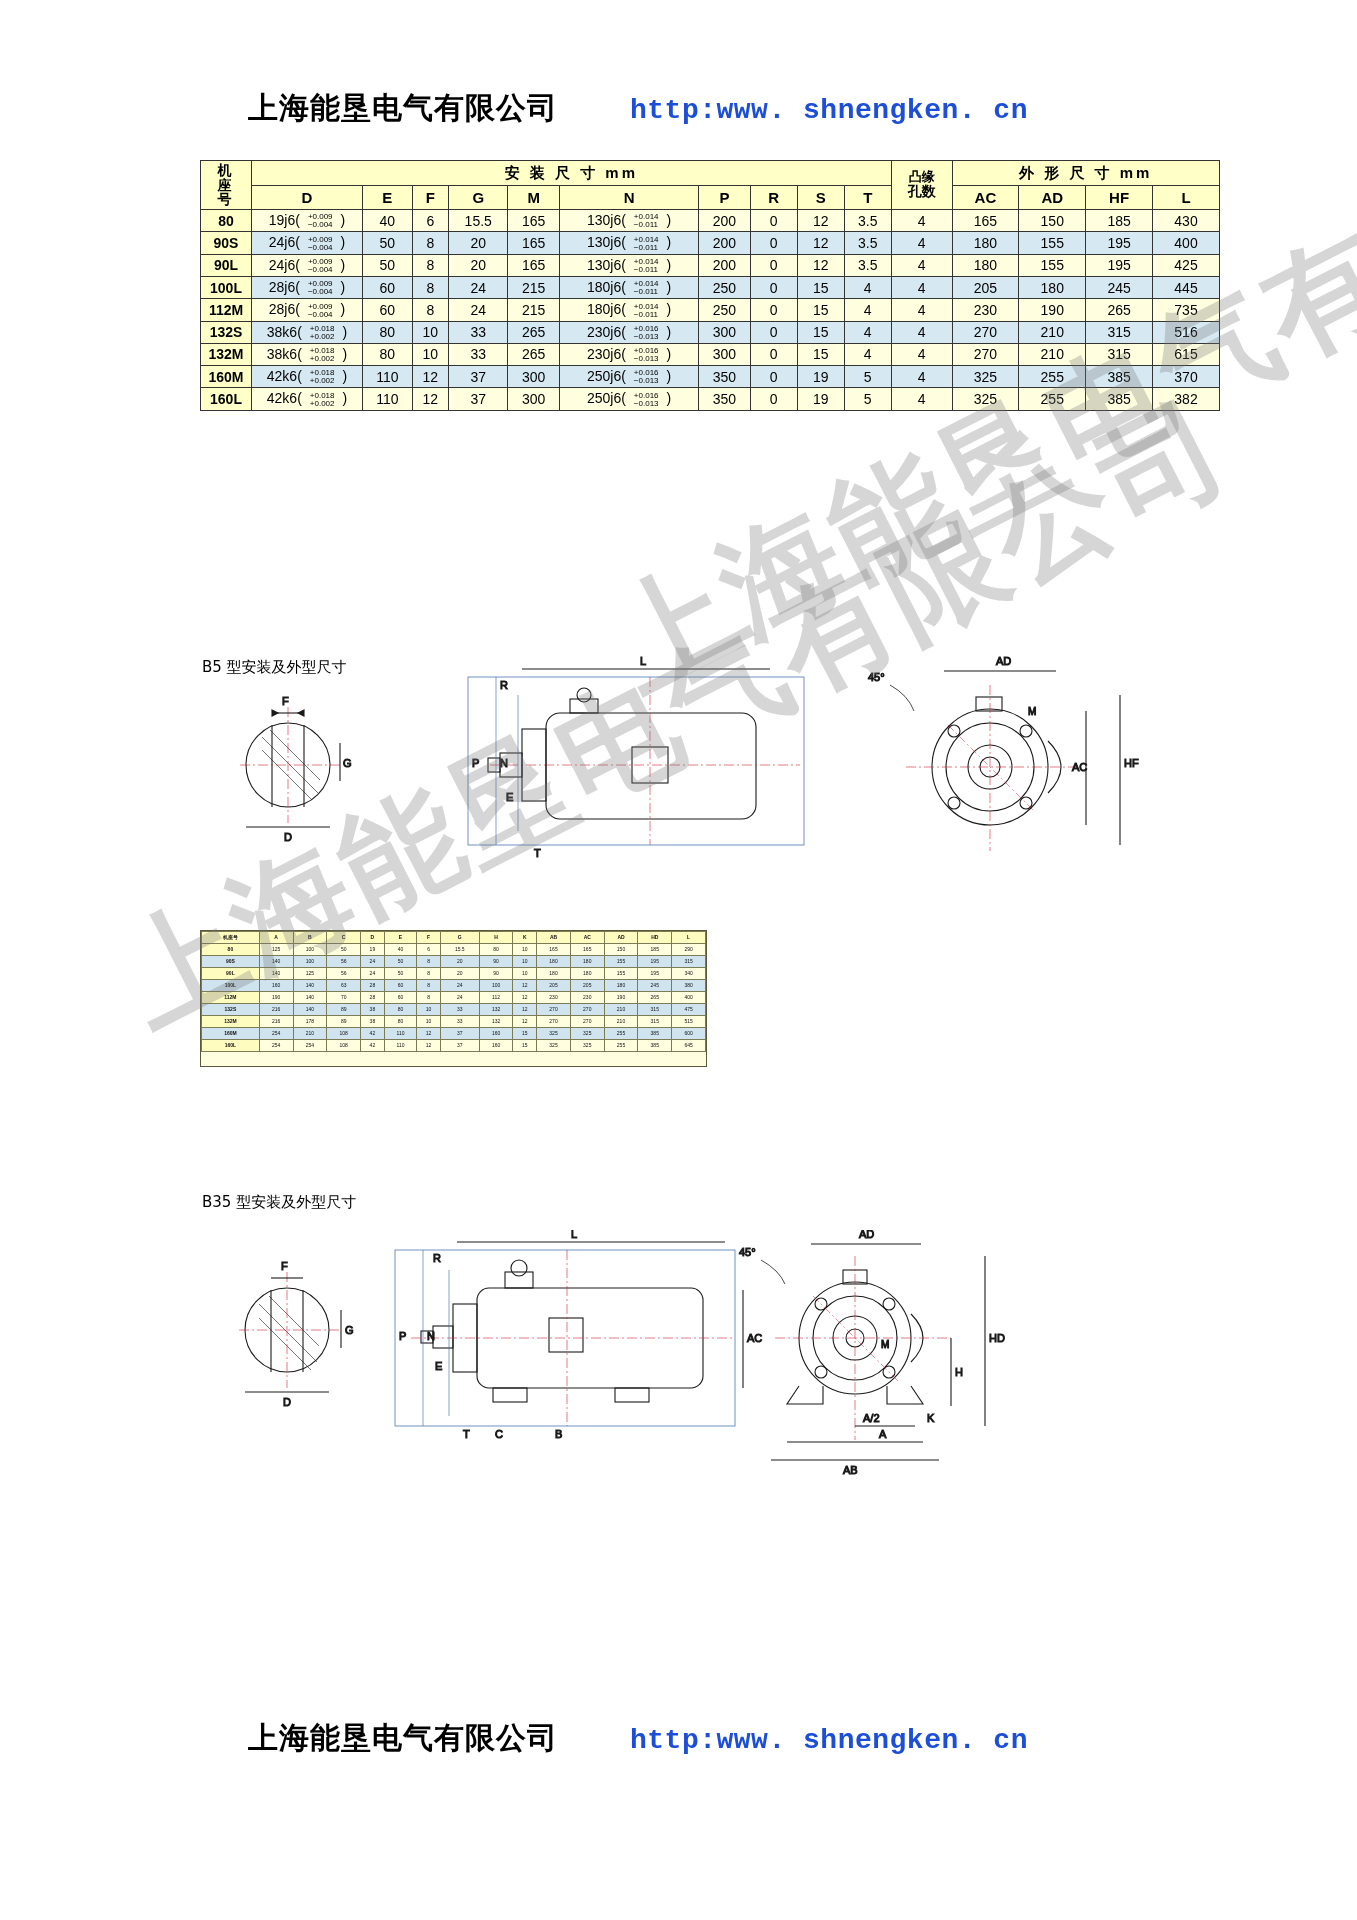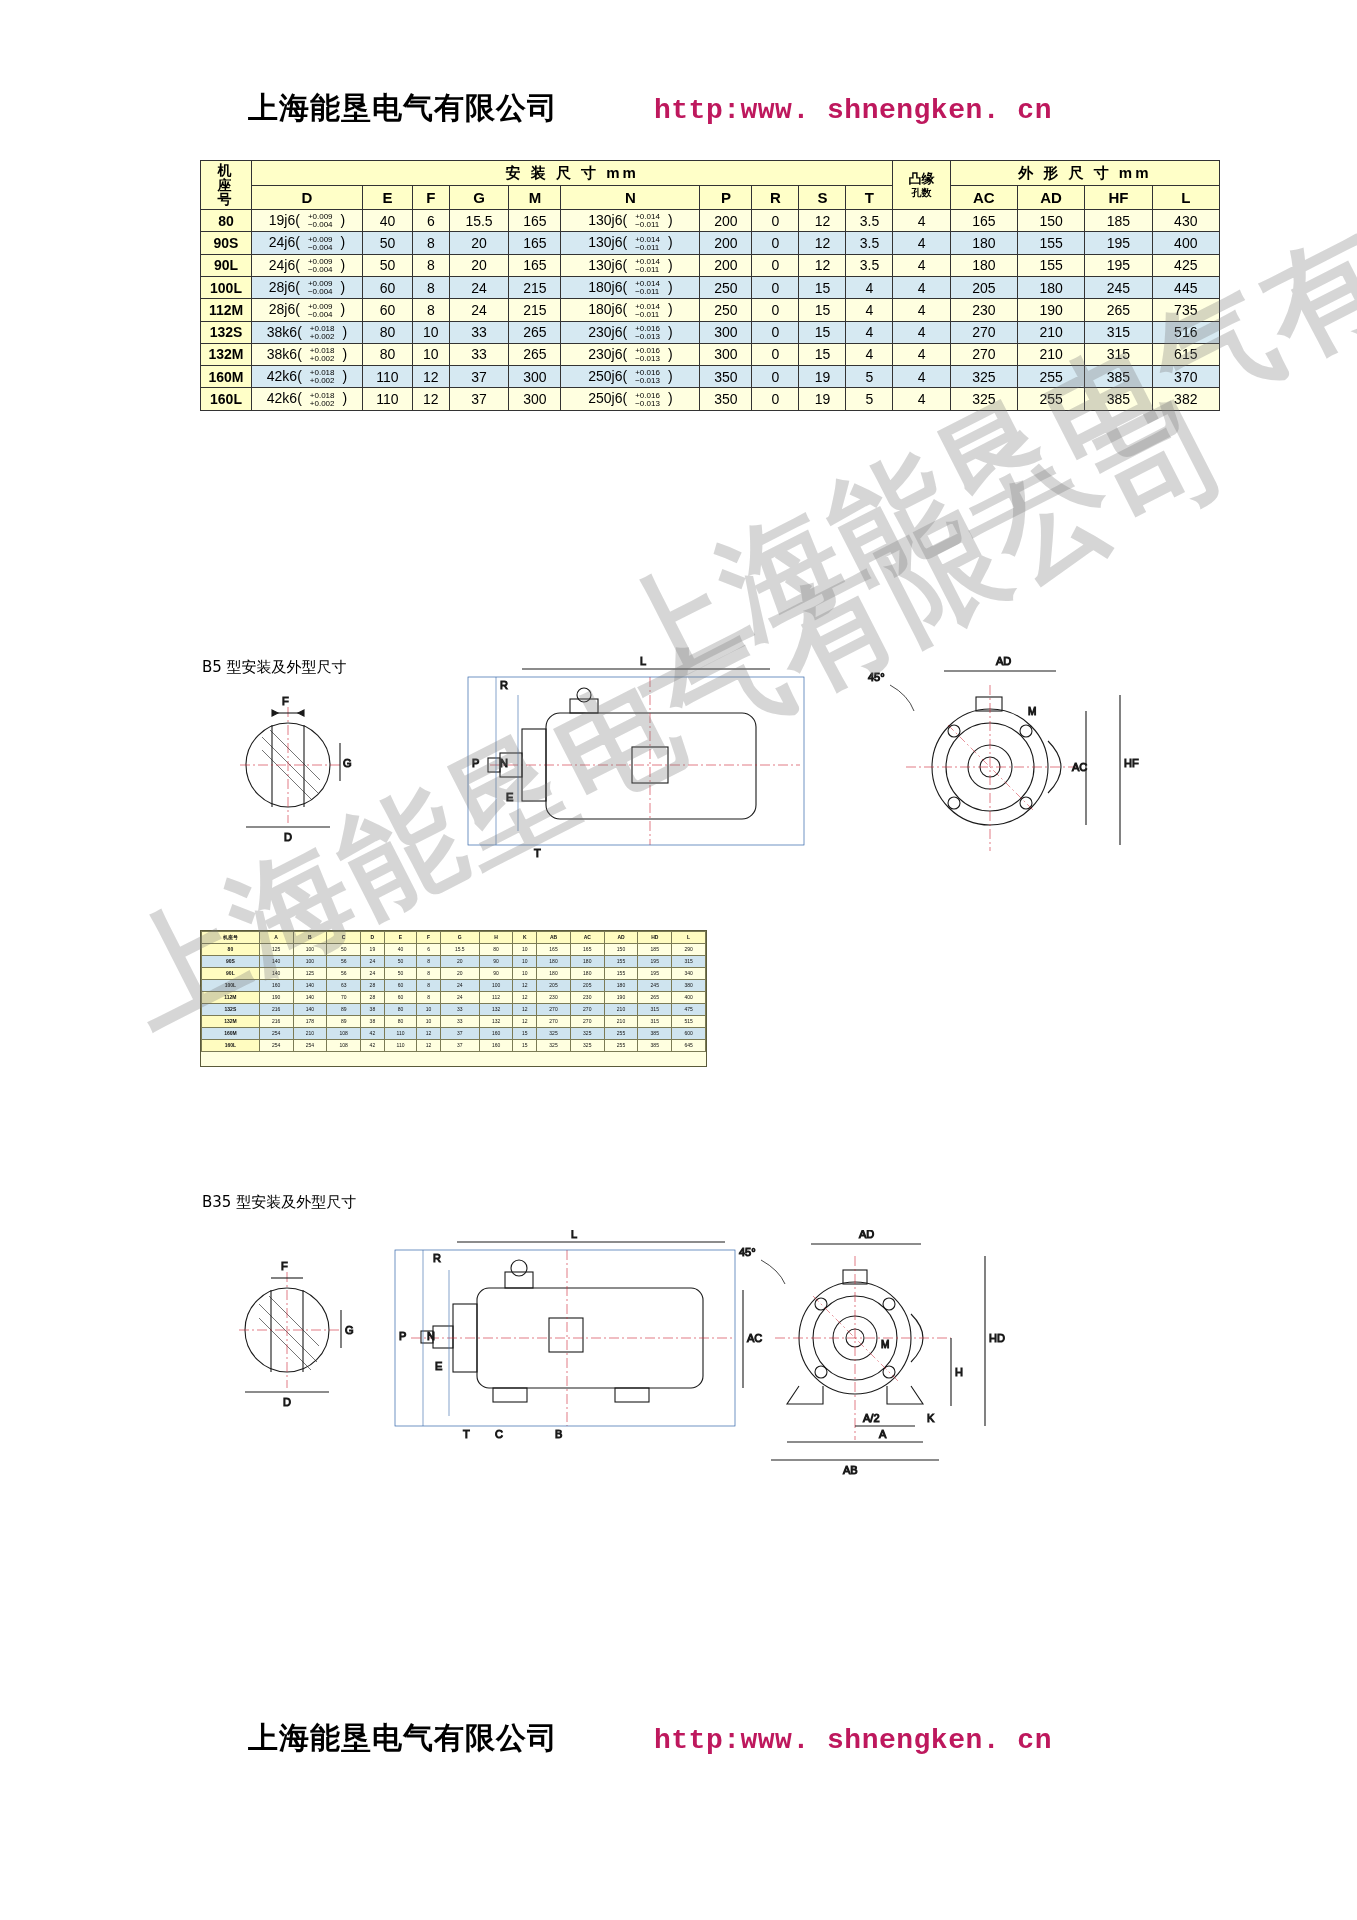--- a/index.html
+++ b/index.html
@@ -23,25 +23,25 @@
   .doc-header { top:88px; }
   .doc-footer { top:1718px; }
   .company-name {
     margin-left:248px;
     font-family:"DejaVu Sans", sans-serif;
     font-size:30px;
     letter-spacing:1px;
     color:#000;
   }
   .company-url {
-    margin-left:96px;
+    margin-left:72px;
     font-family:"Liberation Mono", monospace;
     font-size:28px;
     letter-spacing:0.5px;
-    color:#be185d;
+    color:#1d4ed8;
   }
 
   
   .table-wrap {
     position:absolute;
     left:200px; top:160px;
     width:1020px;
   }
   table.dims {
     border-collapse:collapse;
@@ -143,21 +143,21 @@
         <tr>
           <th class="h-machine" rowspan="2">
             <div class="vhdr">机</div>
             <div class="vhdr">座</div>
             <div class="vhdr">号</div>
           </th>
           <th colspan="10">安 装 尺 寸  mm</th>
           <th rowspan="2" class="sub">
 
             <div style="font-size:13px;line-height:1.1">凸缘</div>
-            <div style="font-size:10px;line-height:1.1">孔数</div>
+            <div style="font-size:14px;line-height:1.1">孔数</div>
           </th>
           <th colspan="4">外 形 尺 寸 mm</th>
         </tr>
         <tr>
           <th class="sub col-d">D</th>
           <th class="sub">E</th>
           <th class="sub">F</th>
           <th class="sub">G</th>
           <th class="sub">M</th>
           <th class="sub col-n">N</th>

